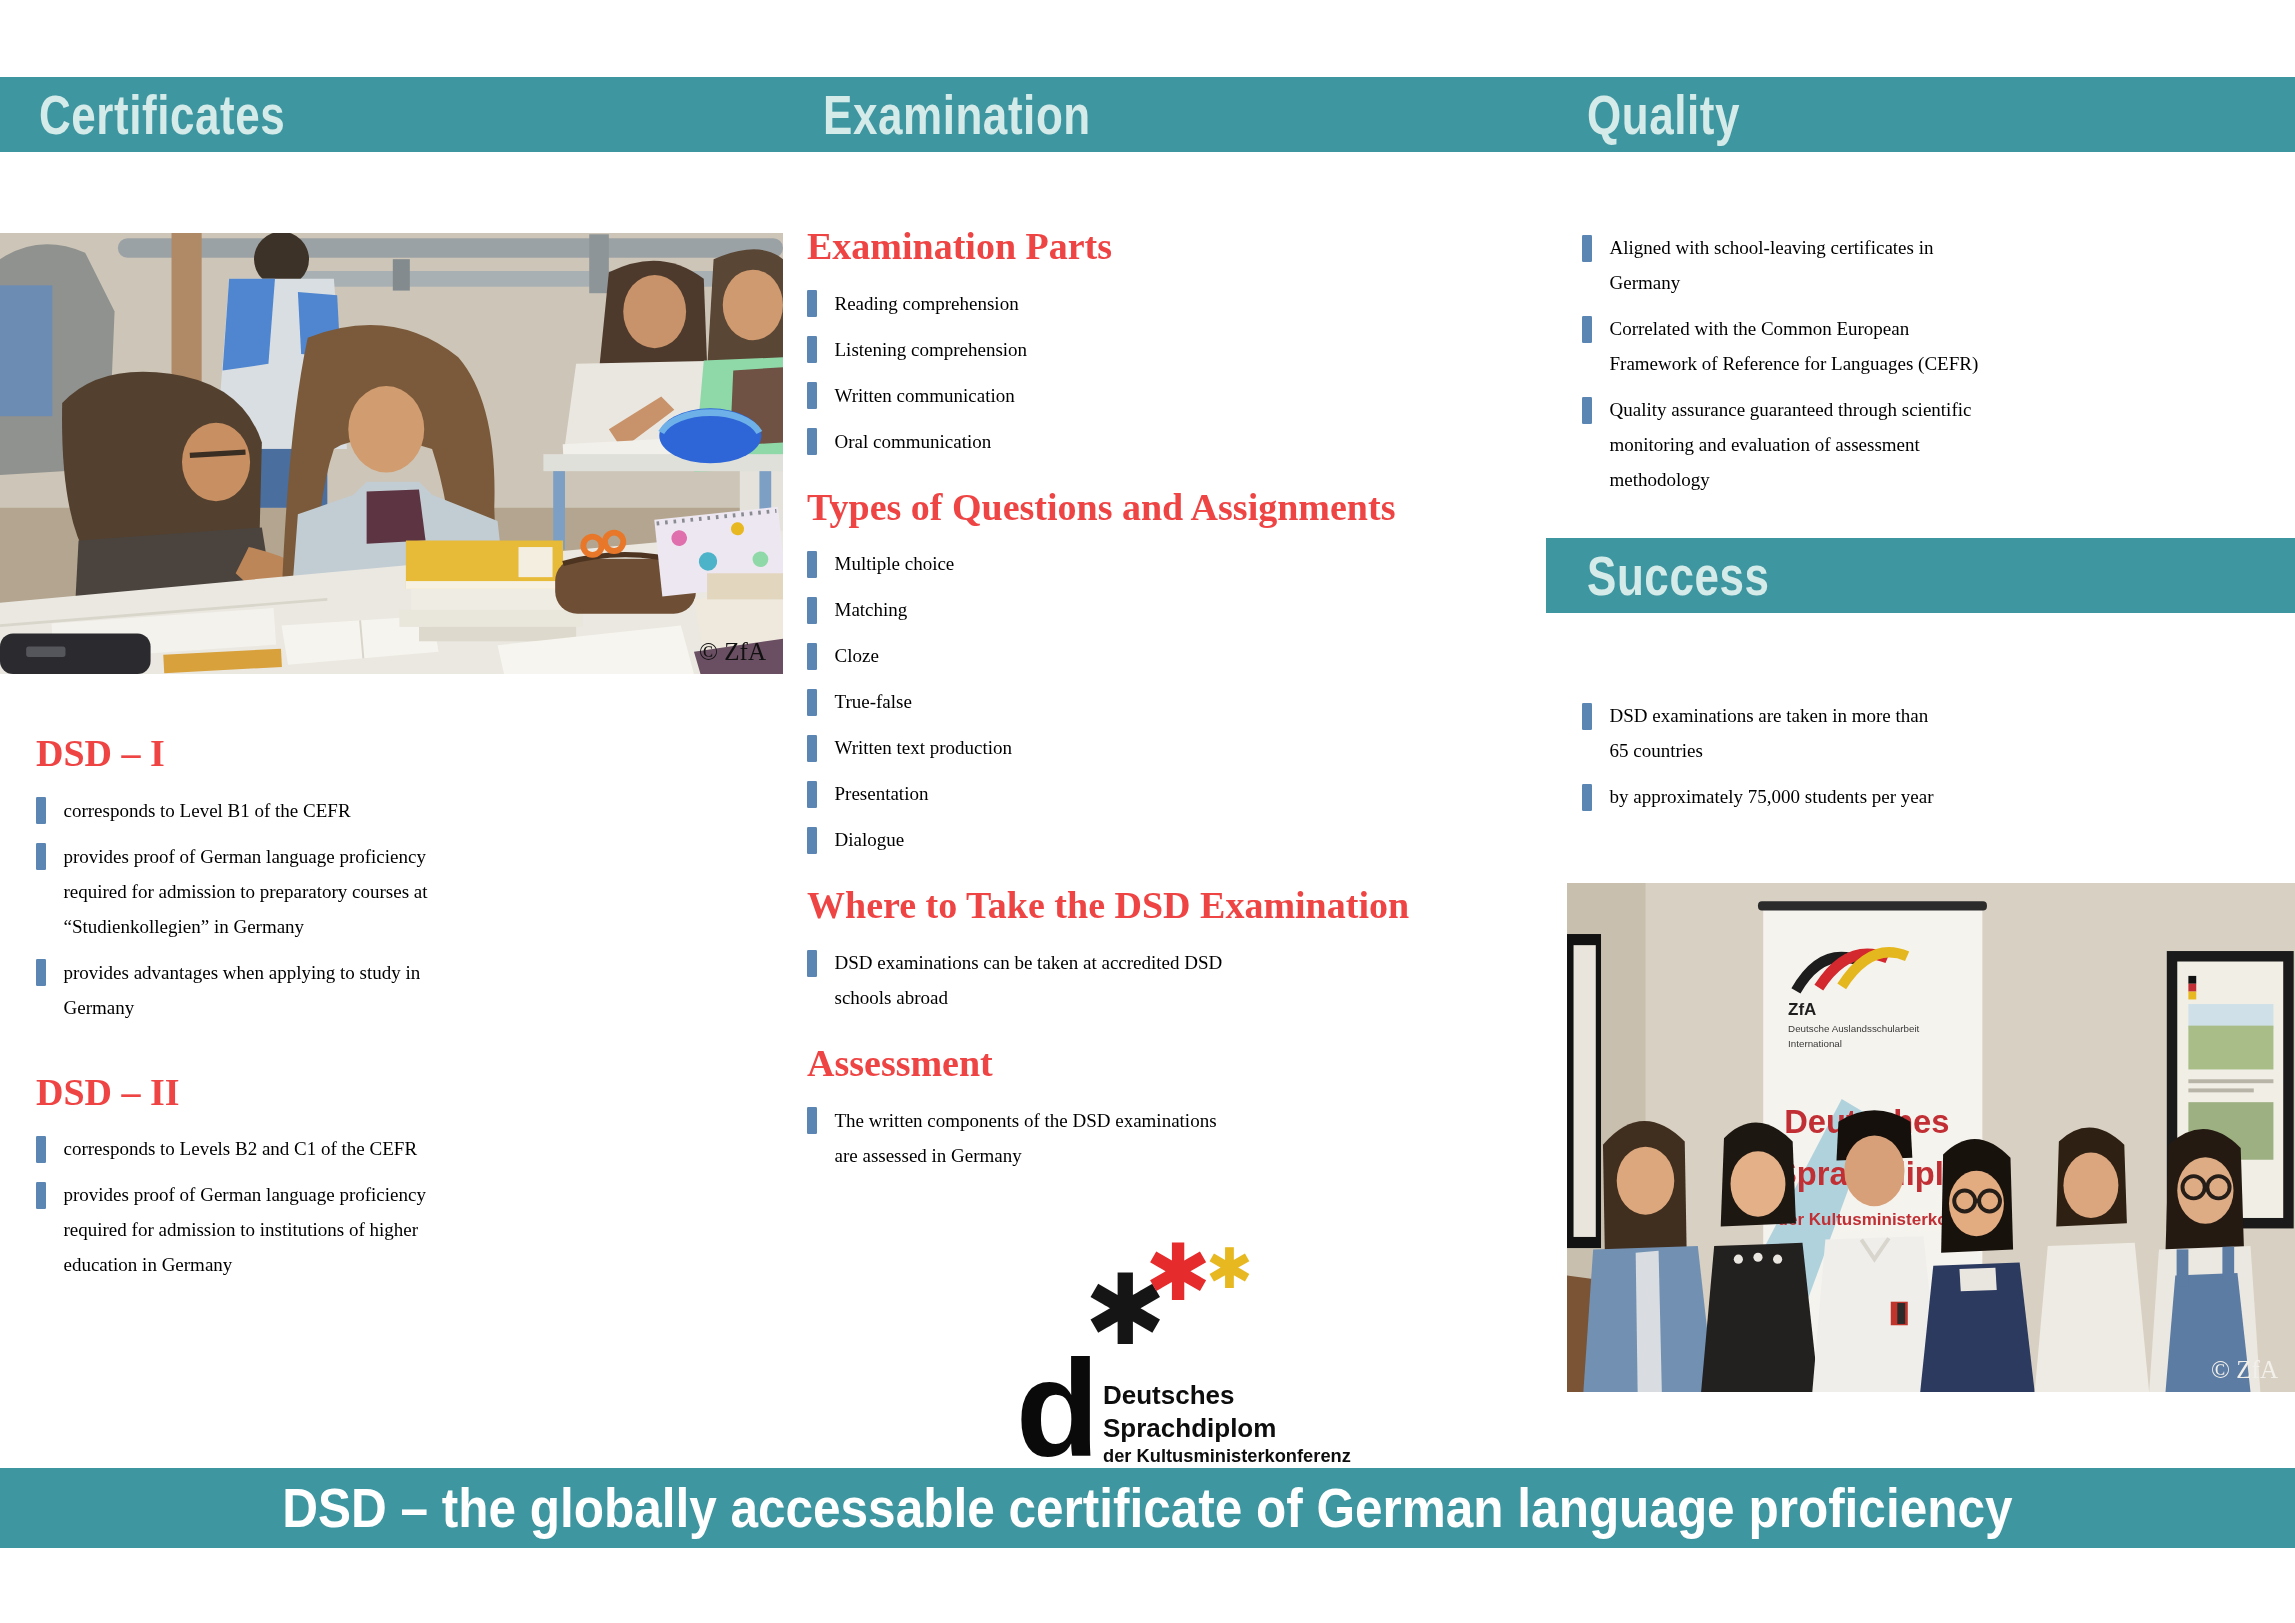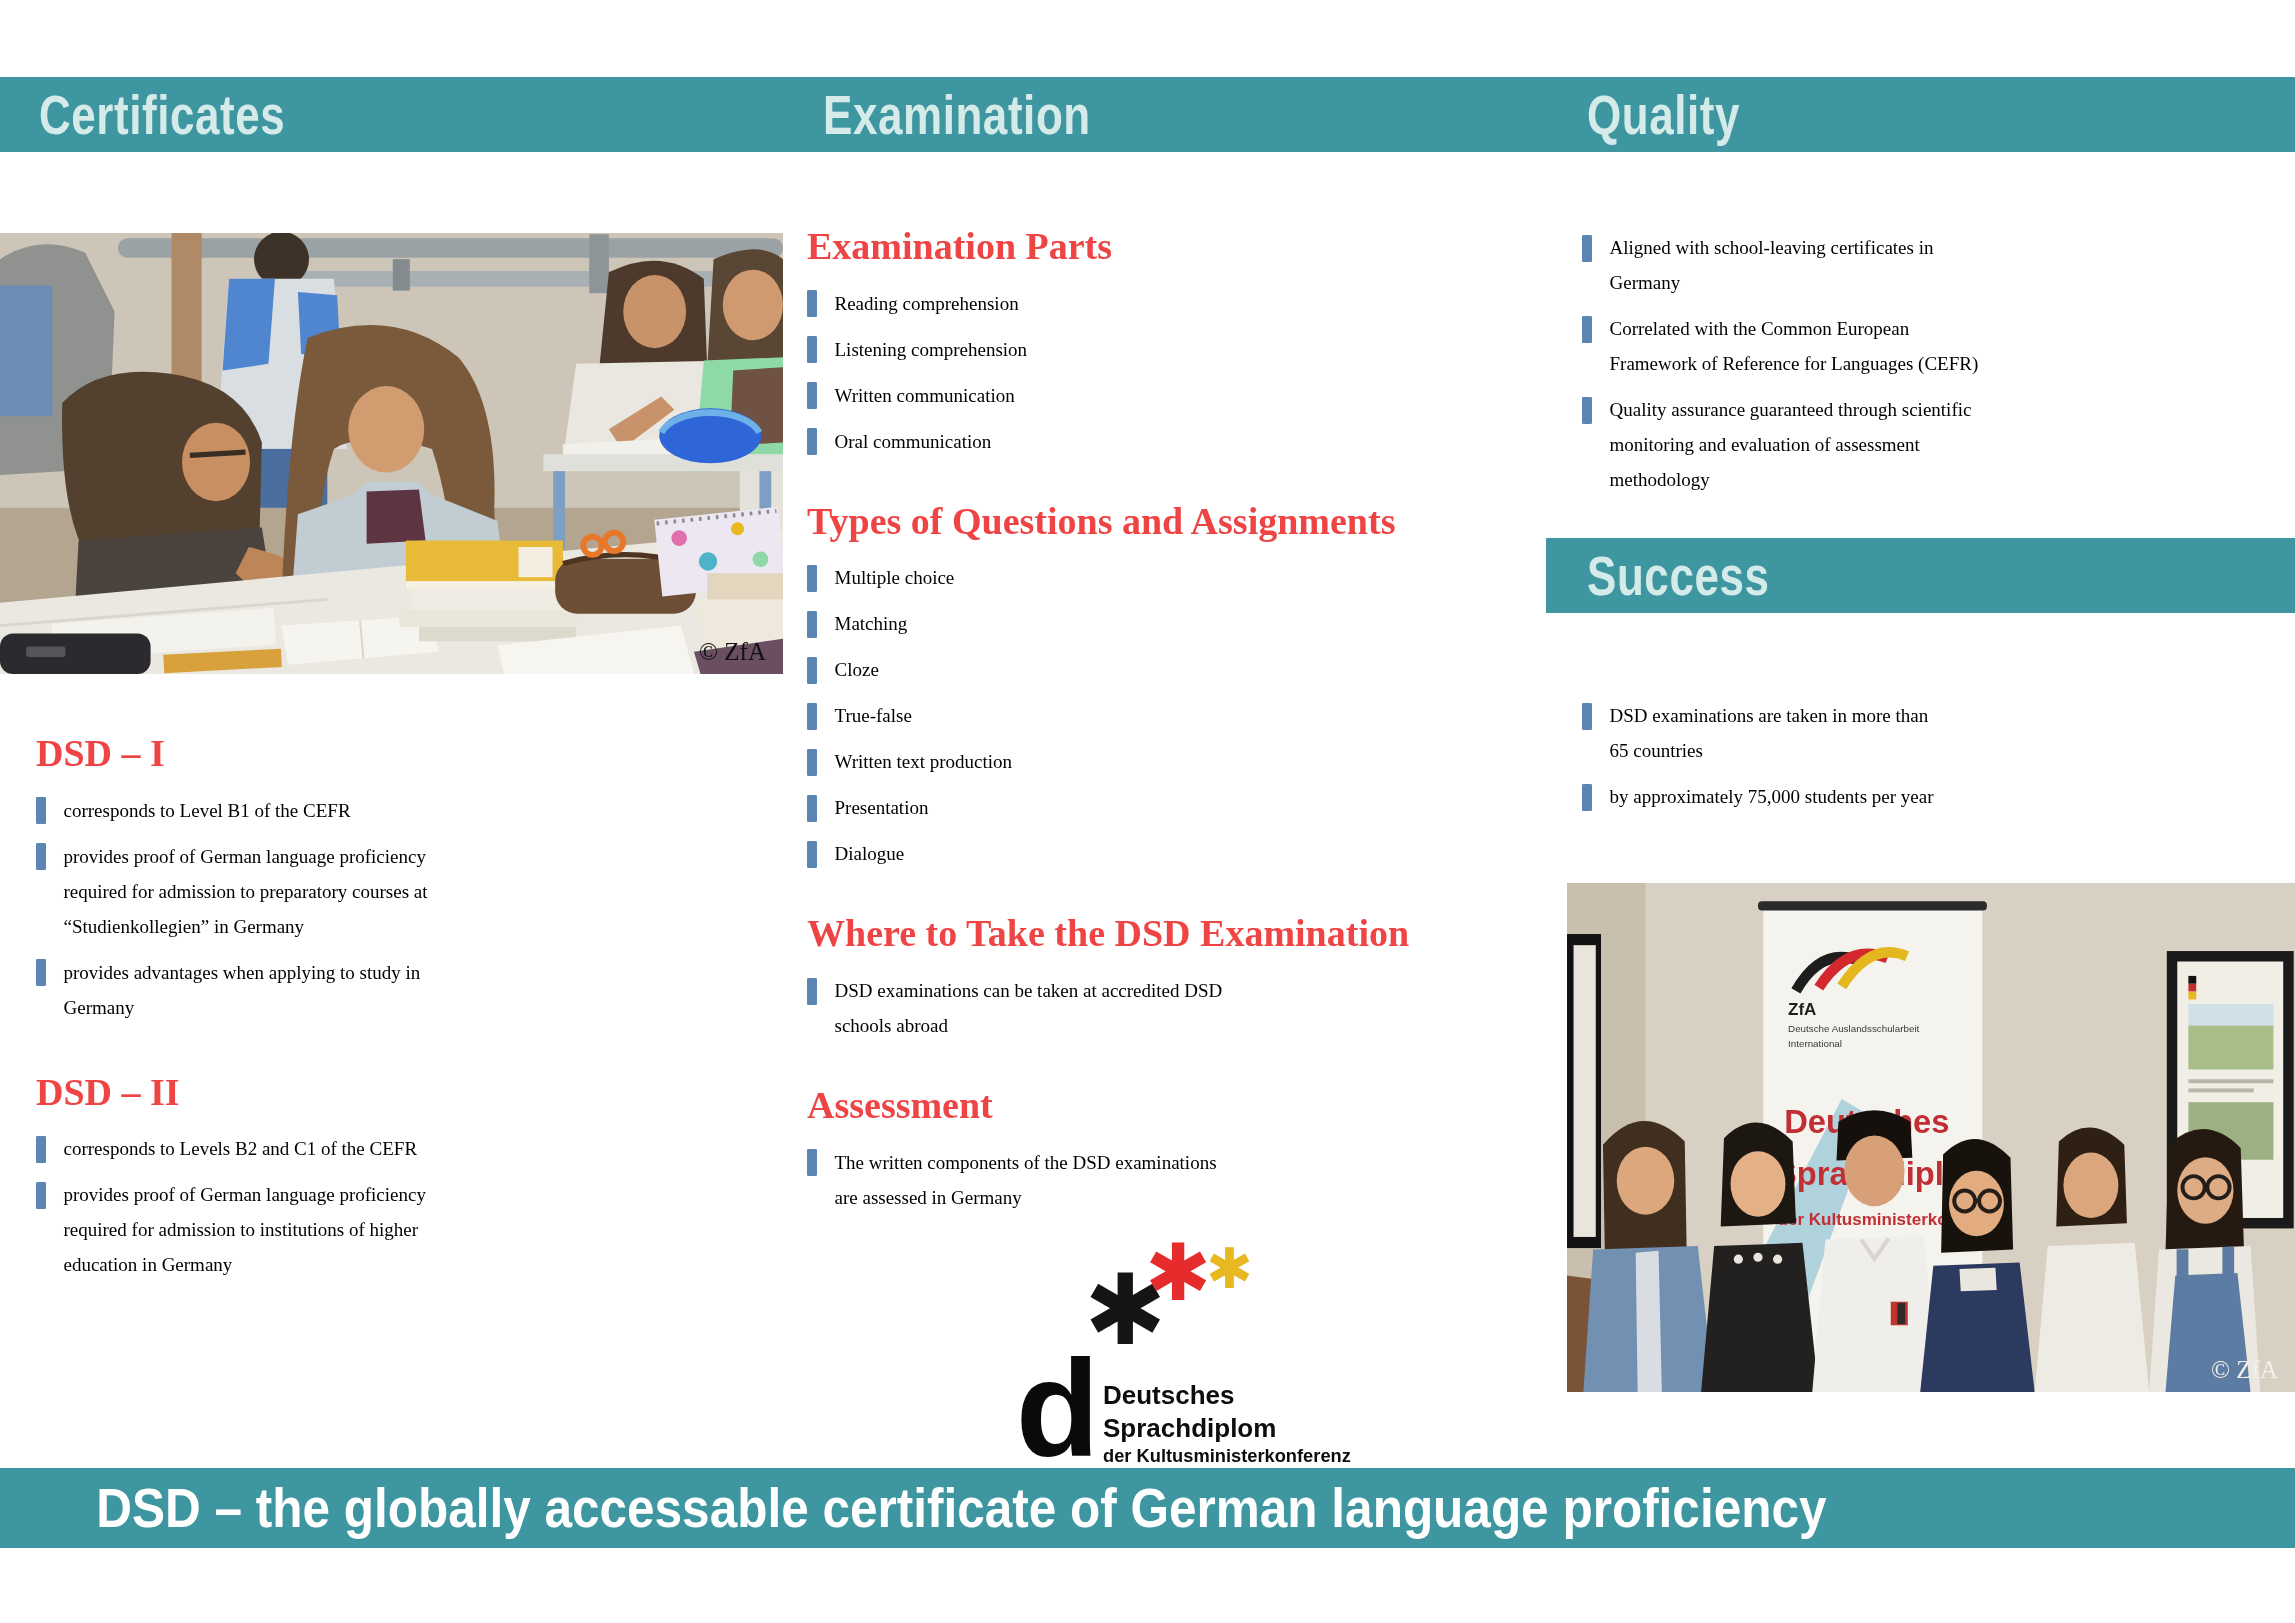--- a/index.html
+++ b/index.html
@@ -10,34 +10,34 @@
   .topbar{position:absolute;left:0;top:77px;width:2295px;height:75px;background:#3e96a0;}
   .bar-title{position:absolute;top:50%;transform:translateY(-50%) scaleX(0.8);transform-origin:left center;
              font-family:"Liberation Sans","DejaVu Sans",sans-serif;font-weight:700;font-size:55px;
              color:#d5ebe9;white-space:nowrap;letter-spacing:0.7px;}
   .t-cert{left:39px;} .t-exam{left:823px;} .t-qual{left:1587px;}
 
   .success-bar{position:absolute;left:1546px;top:538px;width:750px;height:75px;background:#3e96a0;}
   .success-bar .bar-title{left:41px;}
 
   .bottombar{position:absolute;left:0;top:1468px;width:2295px;height:80px;background:#3e96a0;
-             display:flex;align-items:center;justify-content:flex-start;}
+             display:flex;align-items:center;justify-content:center;}
   .bottombar .foot-text{font-family:"Liberation Sans","DejaVu Sans",sans-serif;font-weight:700;
              font-size:55px;color:#ffffff;white-space:nowrap;transform:scaleX(0.9);}
 
   
   .col{position:absolute;}
   .col-left{left:36px;top:732px;width:733px;}
   .col-mid{left:807px;top:225px;width:720px;}
   .col-right{left:1582px;top:230px;width:695px;}
   .col-success{left:1582px;top:698px;width:695px;}
 
   .red-heading{margin:0 0 17px 0;font-family:"Liberation Serif","DejaVu Serif",serif;
                font-weight:700;font-size:38px;line-height:1.15;color:#ef4444;}
-  .sub + .sub{margin-top:41px;}
+  .sub + .sub{margin-top:27px;}
   .col-left .sub + .sub{margin-top:46px;}
 
   ul.blist{list-style:none;margin:0;padding:0;}
   .bullet-item{position:relative;padding-left:27.5px;margin-bottom:11px;
                font-size:19px;line-height:35px;white-space:pre-line;color:#000000;}
   .bullet-bar{position:absolute;left:0;top:4.6px;width:9.8px;height:27px;background:#5b86b4;border-radius:1.3px;}
 
   
   .photo{position:absolute;overflow:hidden;}
   .photo svg{display:block;width:100%;height:100%;}

